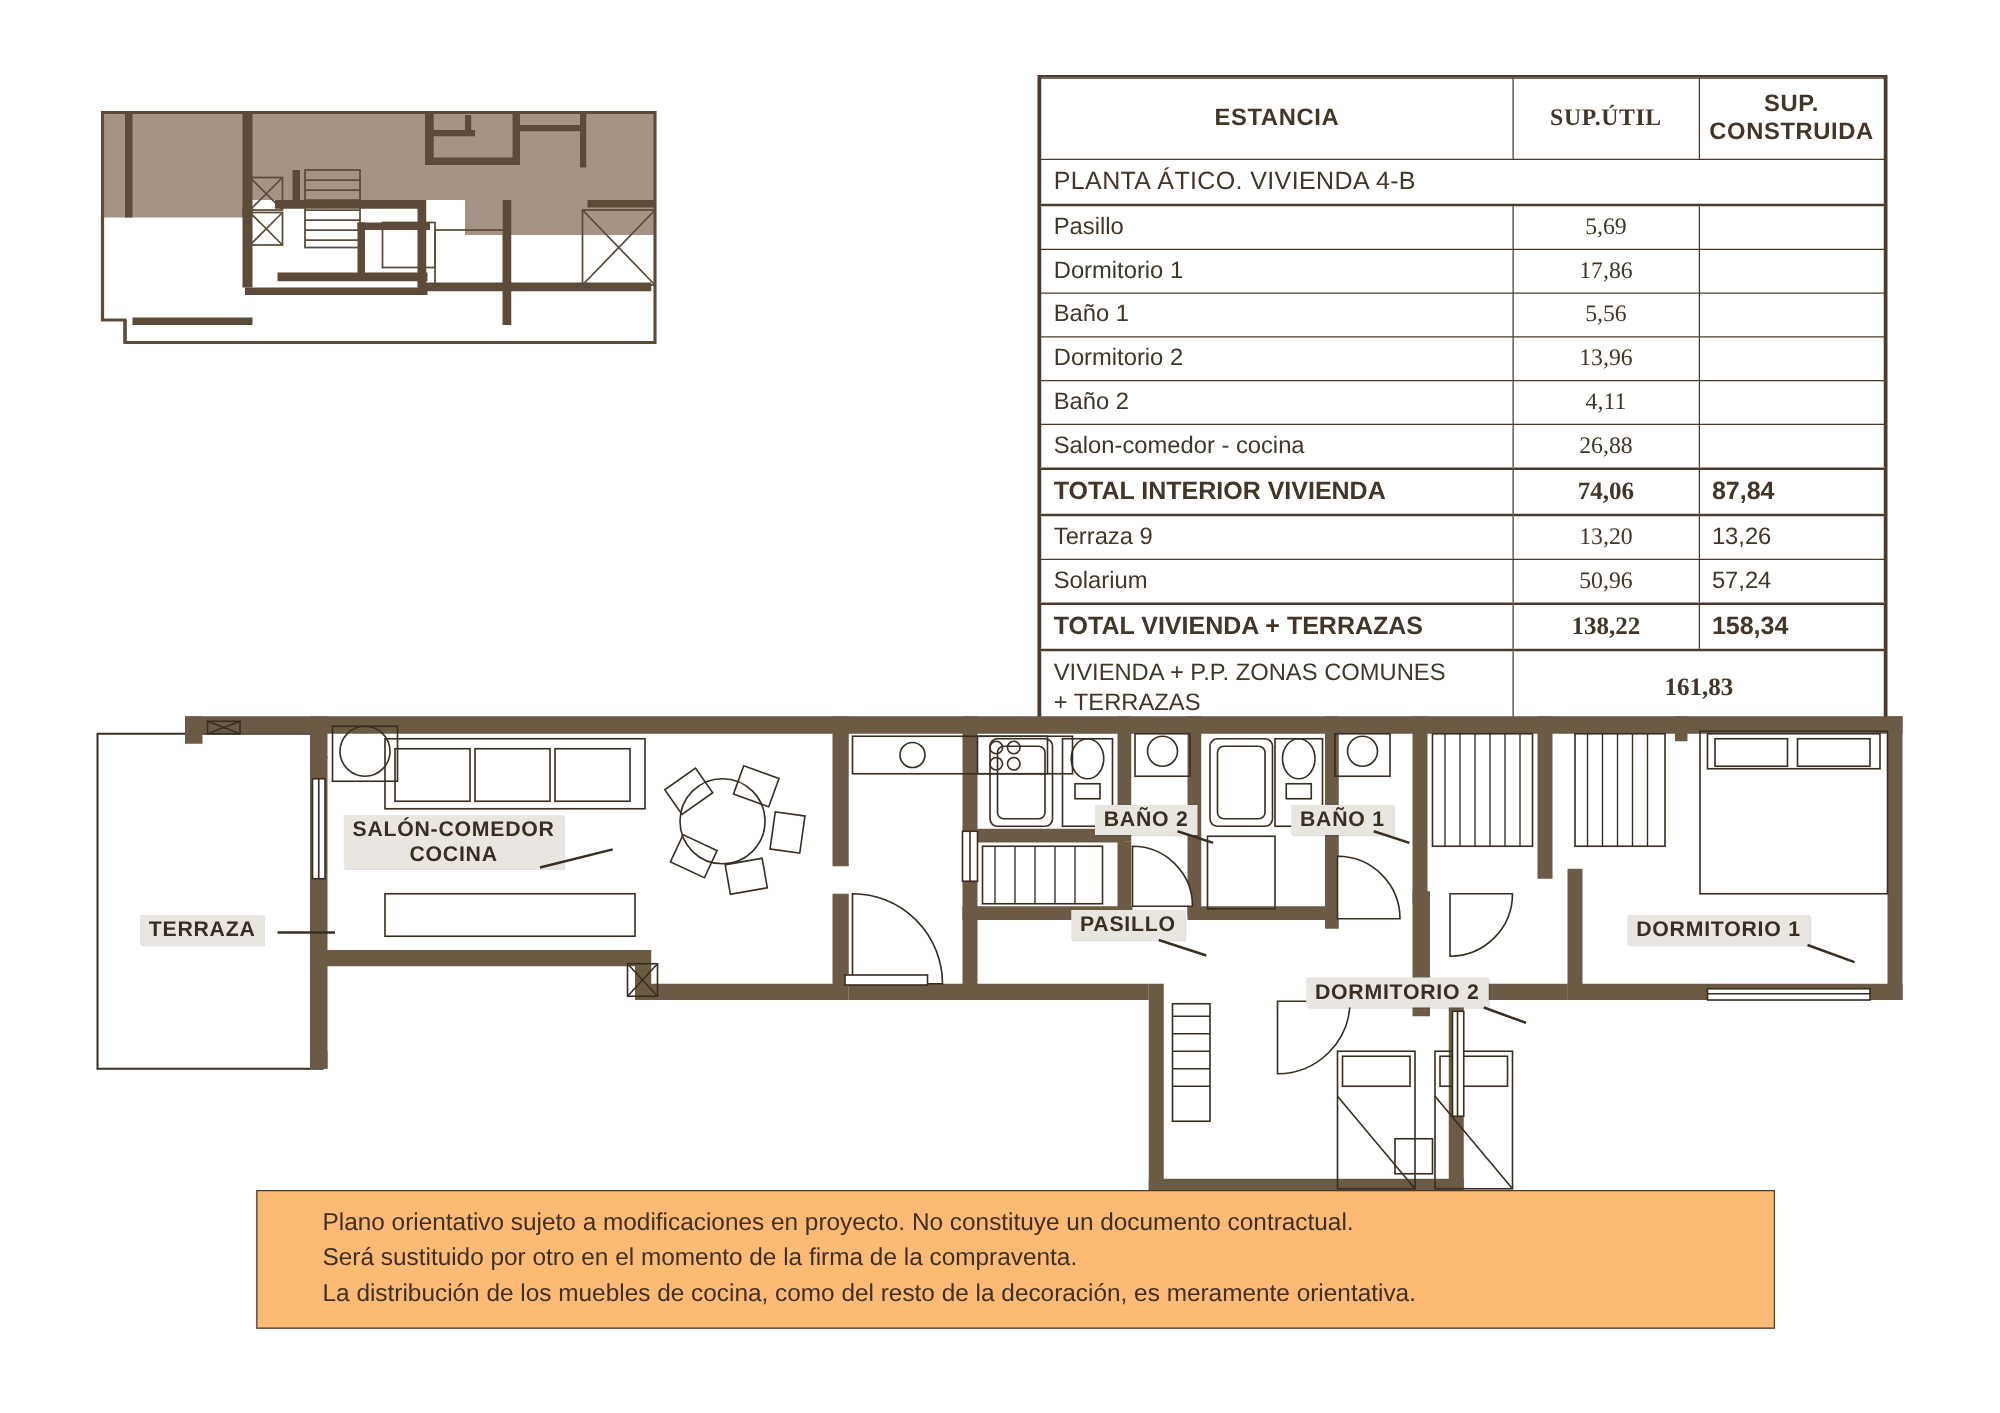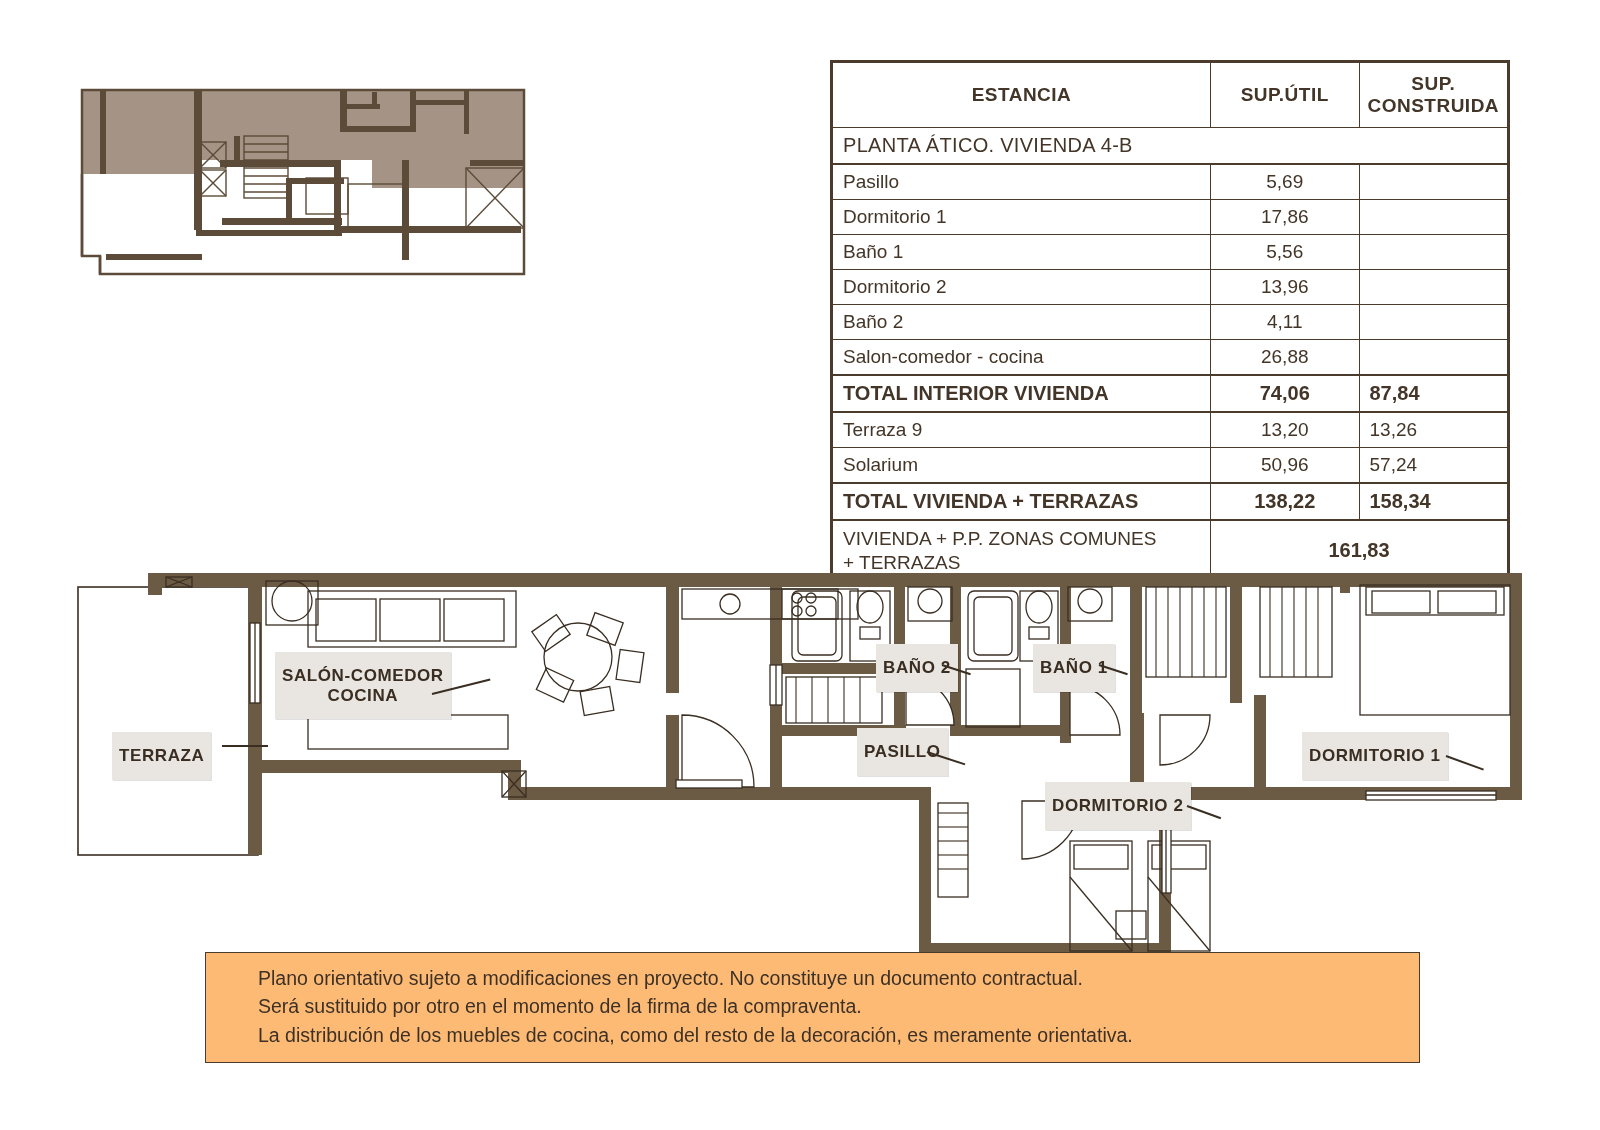--- a/index.html
+++ b/index.html
@@ -58,21 +58,21 @@
     vertical-align: middle;
   }
   table.areas th {
     text-align: center;
     font-weight: bold;
     font-size: 19px;
     letter-spacing: .5px;
     padding: 10px 6px;
   }
   .col-name  { width: 56%; text-align: left; }
-  .col-util  { width: 22%; text-align: center; }
+  .col-util  { width: 22%; text-align: center; font-family: Liberation Serif, serif; }
   .col-const { width: 22%; text-align: left; }
   tr.section td {
     font-weight: normal;
     font-size: 20px;
     letter-spacing: .3px;
     border-bottom: 2px solid #4a3b2c;
   }
   tr.total td {
     font-weight: bold;
     font-size: 20px;
@@ -93,21 +93,21 @@
   .fp-svg { position: absolute; left: 0; top: 0; }
 
   
   .room-label {
     position: absolute;
     background: #e9e6e1;
     color: #3a2e22;
     font-weight: bold;
     font-size: 17px;
     letter-spacing: .6px;
-    padding: 14px 7px;
+    padding: 2px 7px;
     line-height: 1.15;
     white-space: nowrap;
     box-shadow: 1px 1px 0 rgba(0,0,0,.12);
   }
   .room-label.center { text-align: center; }
   .leader {
     position: absolute;
     height: 2px;
     background: #3a2e22;
   }

